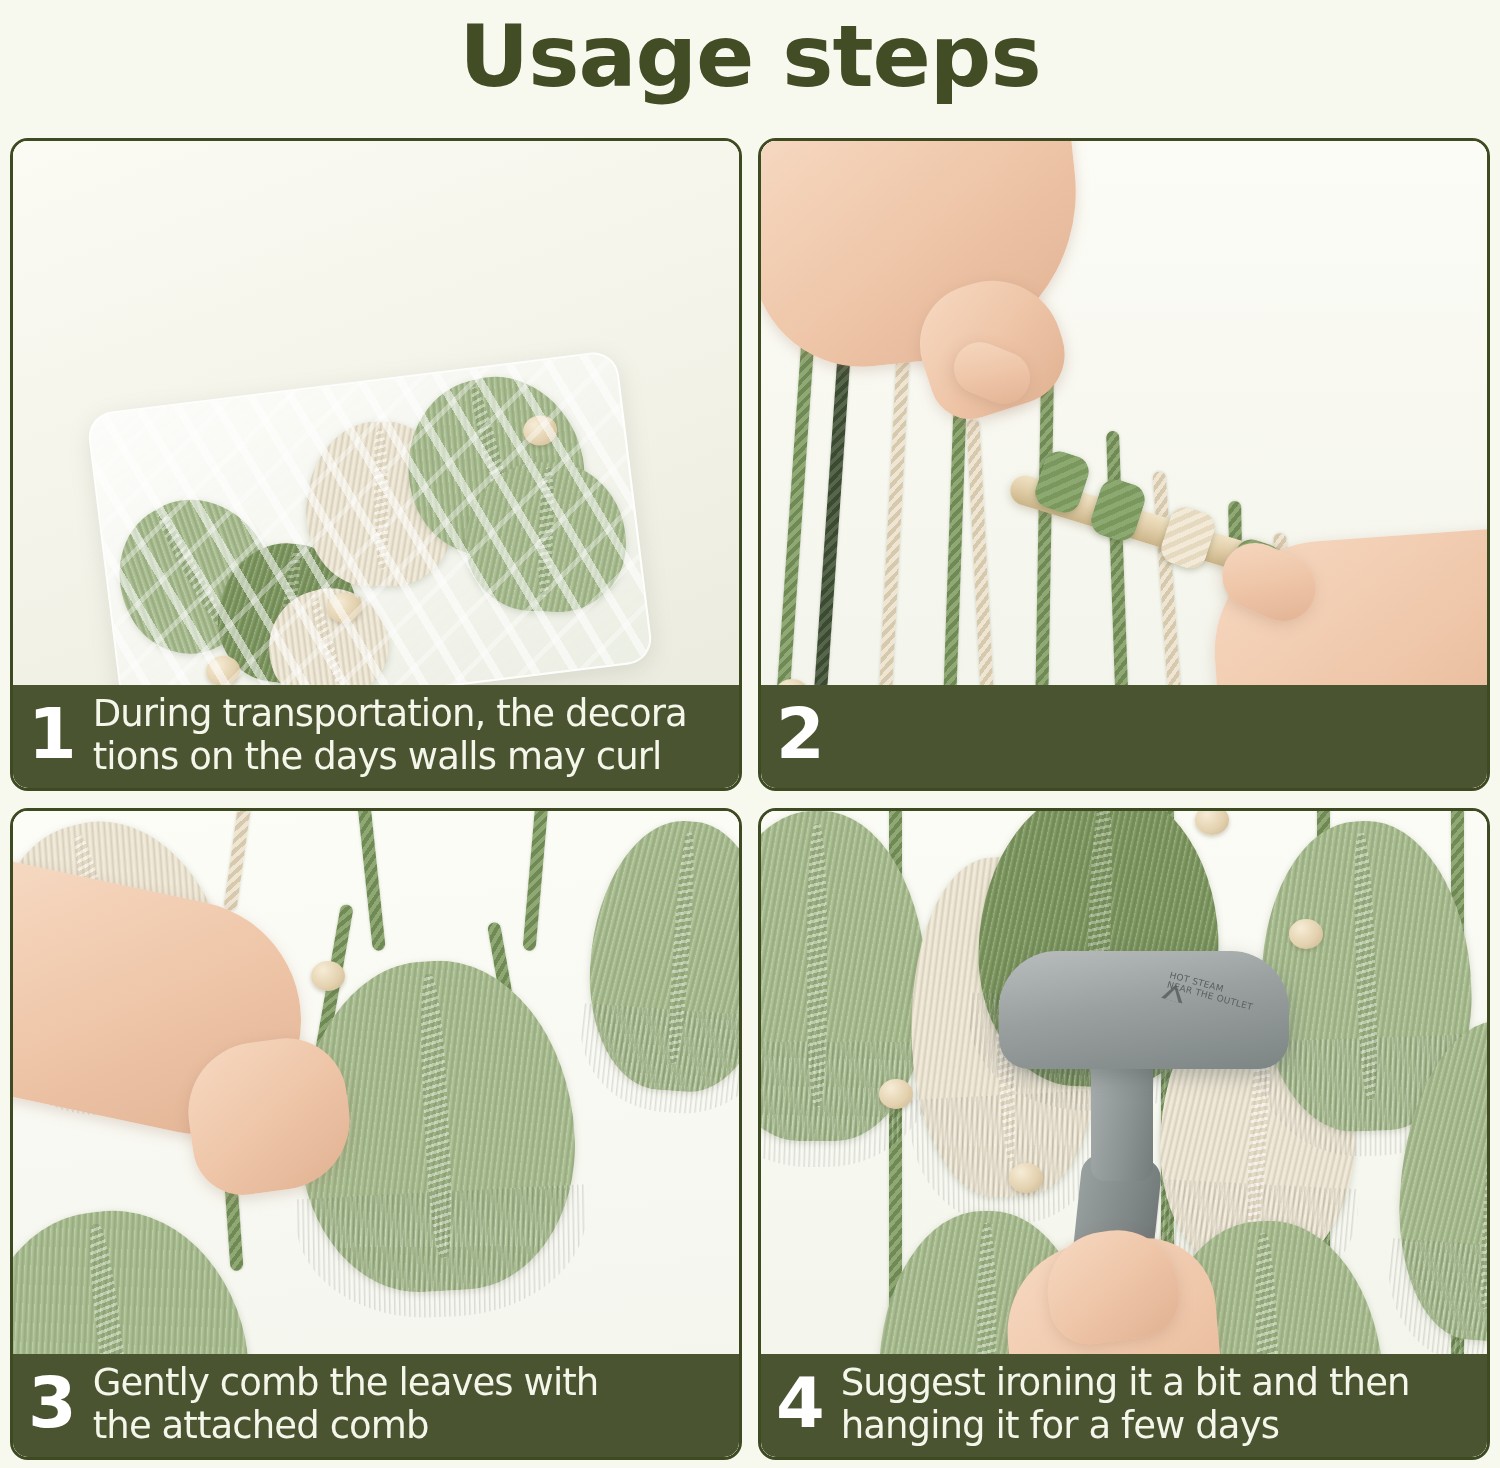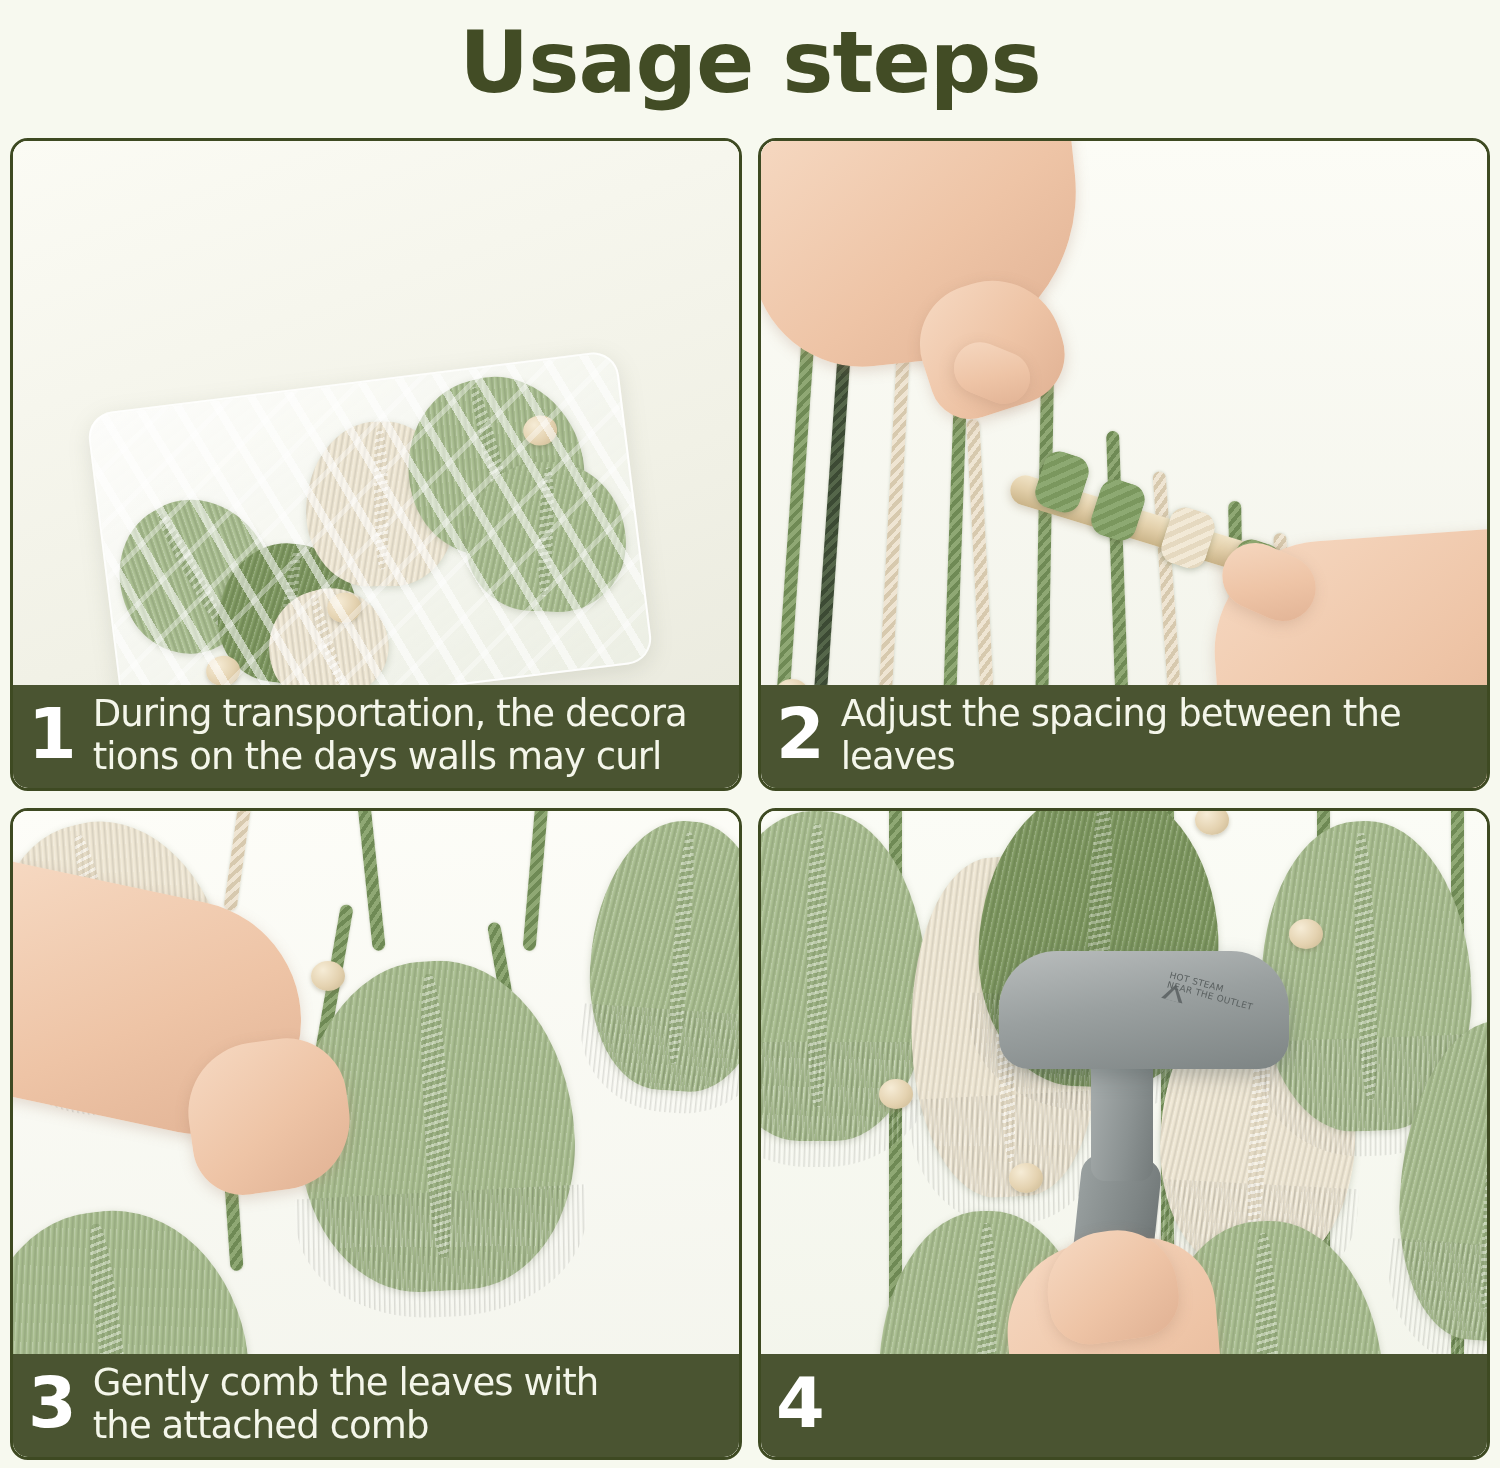--- a/index.html
+++ b/index.html
@@ -18,21 +18,21 @@
   
   .page-title {
     width: 100%;
     text-align: center;
     color: #424c25;
     font-family: "DejaVu Sans", sans-serif;
     font-weight: bold;
     font-size: 86px;
     line-height: 112px;
     letter-spacing: -1px;
-    padding-top: 6px;
+    padding-top: 0;
     box-sizing: border-box;
     -webkit-font-smoothing: antialiased;
   }
 
   
   .steps-grid {
     position: absolute;
     left: 10px;
     top: 138px;
     width: 1480px;
@@ -397,22 +397,20 @@
       <div class="hand" style="left:-10px; top:-20px; width:330px; height:240px; border-radius:0 0 170px 110px; transform:rotate(-6deg);"></div>
       <div class="hand" style="left:160px; top:140px; width:140px; height:130px; border-radius:60px 70px 50px 40px; transform:rotate(-18deg);"></div>
       <div class="hand" style="left:192px; top:206px; width:78px; height:52px; border-radius:30px; transform:rotate(22deg);"></div>
 
       <div class="hand" style="left:456px; top:396px; width:330px; height:290px; border-radius:110px 40px 30px 150px; transform:rotate(-4deg);"></div>
       <div class="hand" style="left:460px; top:408px; width:96px; height:66px; border-radius:34px; transform:rotate(24deg);"></div>
     </div>
 
     <div class="caption-bar">
       <div class="step-number">2</div>
-      <div class="step-text">Adjust the spacing between the
-leaves</div>
     </div>
   </div>
 
   <div class="step-panel">
     <div class="photo">
       <div class="p3-bg"></div>
 
       <div class="cord cream" style="left:218px; top:-10px; height:110px; transform:rotate(8deg);"></div>
       <div class="cord" style="left:352px; top:-10px; height:150px; transform:rotate(-6deg);"></div>
       <div class="cord" style="left:516px; top:-10px; height:150px; transform:rotate(5deg);"></div>
@@ -498,16 +496,18 @@
         <div class="warn-label">HOT STEAM
 NEAR THE OUTLET</div>
       </div>
 
       <div class="hand" style="left:250px; top:430px; width:210px; height:260px; border-radius:90px 70px 0 0; transform:rotate(-5deg);"></div>
       <div class="hand" style="left:286px; top:420px; width:130px; height:110px; border-radius:60px 60px 40px 40px; transform:rotate(-8deg);"></div>
     </div>
 
     <div class="caption-bar">
       <div class="step-number">4</div>
+      <div class="step-text">Suggest ironing it a bit and then
+hanging it for a few days</div>
     </div>
   </div>
 
 </div>
 
 </body></html>

